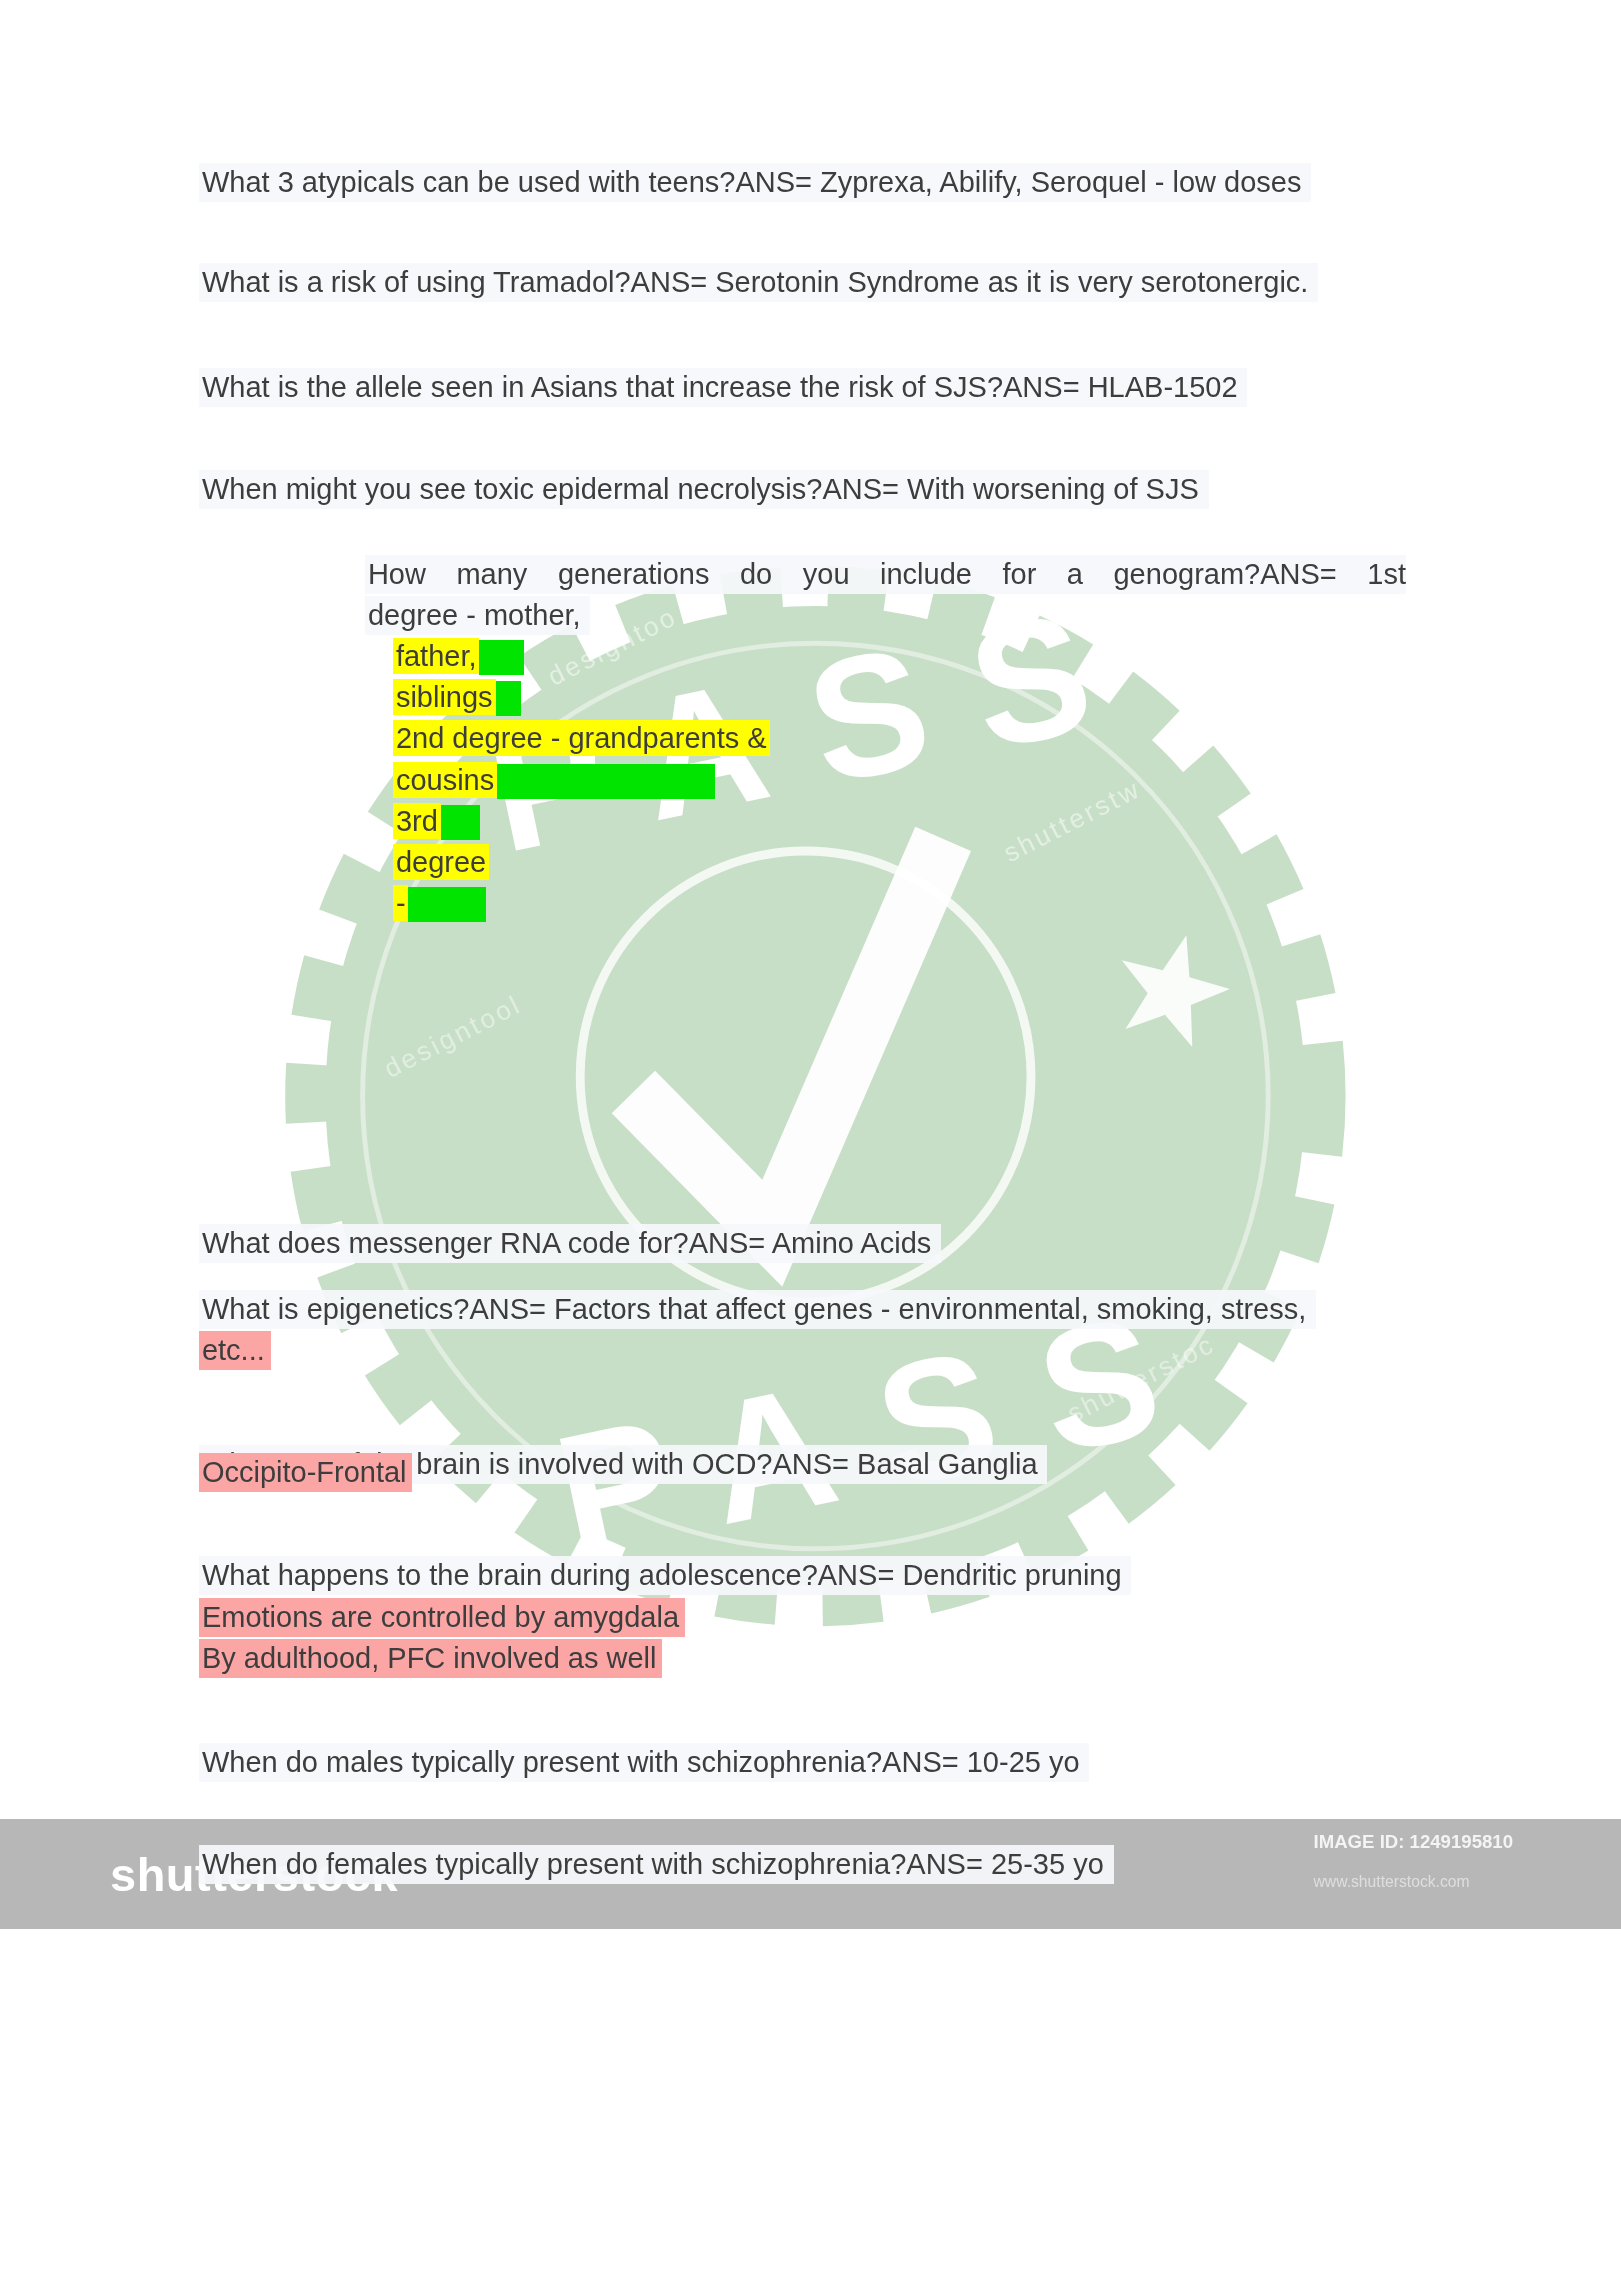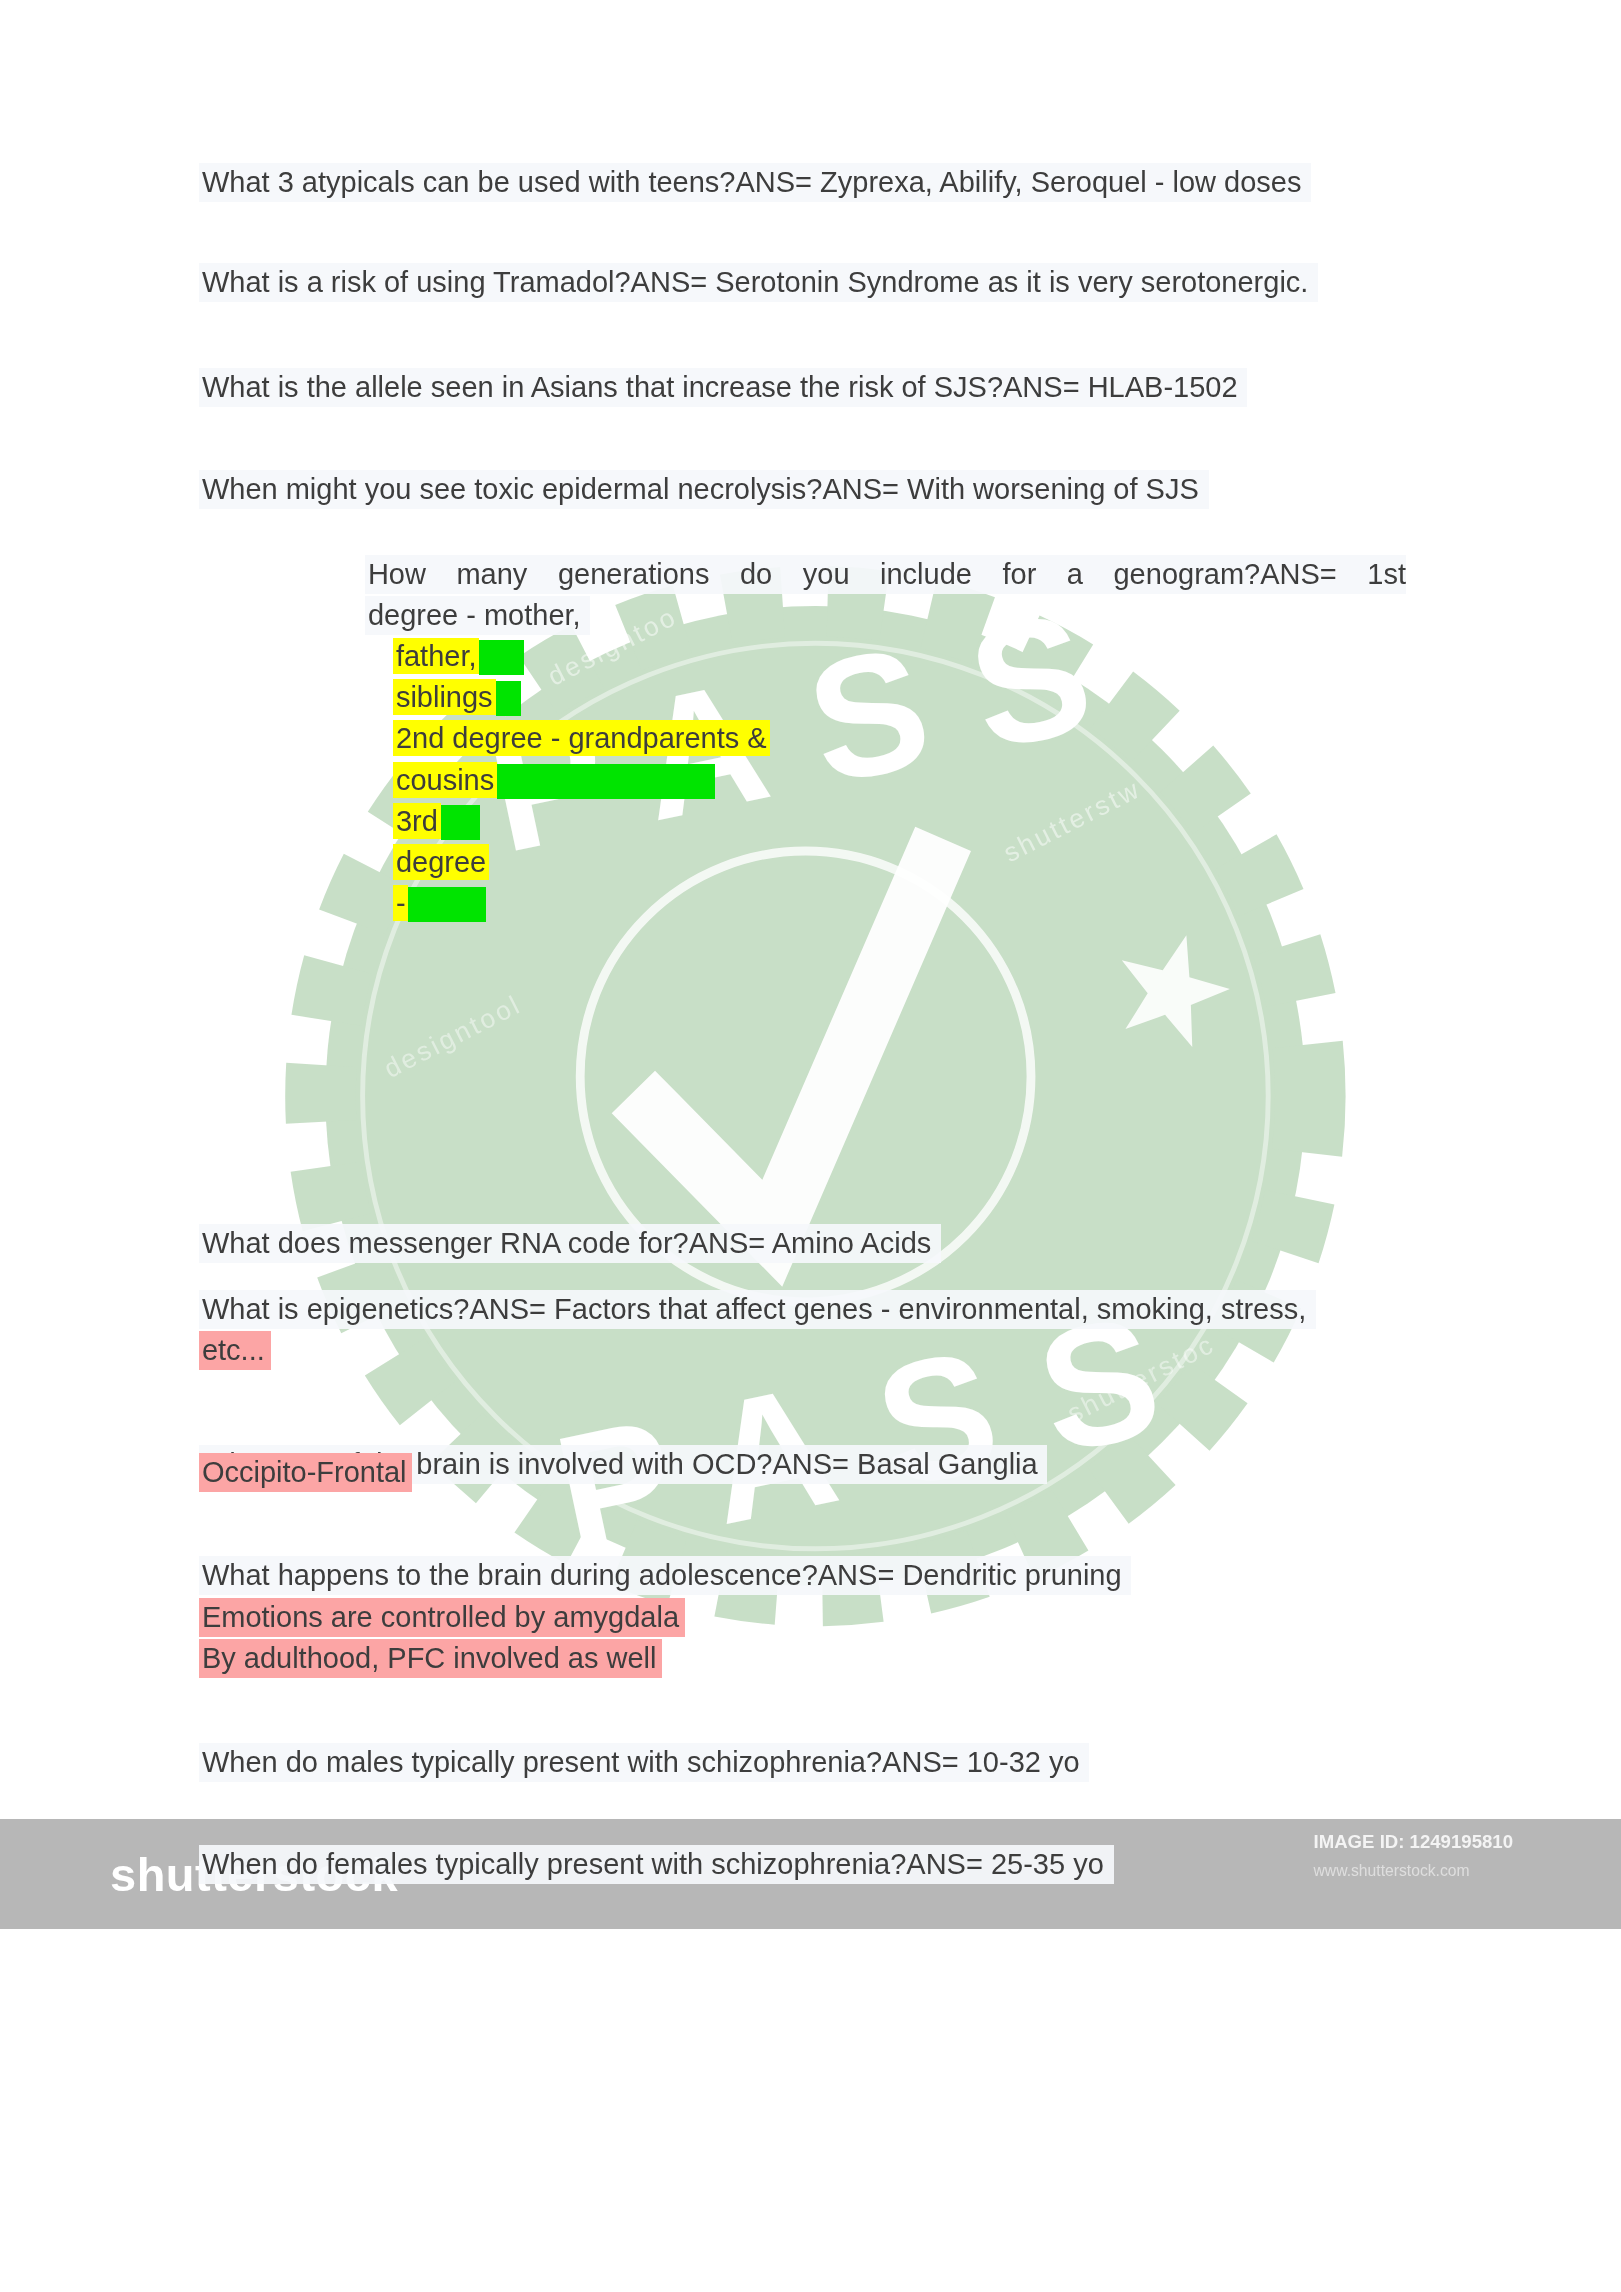--- a/index.html
+++ b/index.html
@@ -64,21 +64,21 @@
     background: #b7b7b7; z-index: 3;
   }
   .ss-logo {
     position: absolute; left: 110px; top: 50%;
     transform: translateY(-50%);
     font-size: 47px; font-weight: bold;
     color: #ffffff; letter-spacing: 0.5px;
   }
   .footer-meta { position: absolute; right: 108px; top: 12px; }
   .image-id { font-size: 18.6px; font-weight: bold; color: rgba(255,255,255,0.85); }
-  .site-url { font-size: 15.7px; color: rgba(255,255,255,0.55); margin-top: 9px; }
+  .site-url { font-size: 15.7px; color: rgba(255,255,255,0.55); margin-top: 20px; }
 
   .over-bar { z-index: 4; }
 </style>
 </head>
 <body>
 
 <div>
 
   <svg class="stamp" width="1621" height="2293" viewBox="0 0 1654 2339">
     <g opacity="0.55">
@@ -133,21 +133,21 @@
   <div class="line" style="top:1290px">What is epigenetics?ANS= Factors that affect genes - environmental, smoking, stress,</div>
   <div class="line ghl" style="top:1331px">etc...</div>
 
   <div class="line" style="top:1445px">What part of the brain is involved with OCD?ANS= Basal Ganglia</div>
   <div class="line ghl" style="top:1453px">Occipito-Frontal</div>
 
   <div class="line" style="top:1556px">What happens to the brain during adolescence?ANS= Dendritic pruning</div>
   <div class="line ghl" style="top:1598px">Emotions are controlled by amygdala</div>
   <div class="line ghl" style="top:1639px">By adulthood, PFC involved as well</div>
 
-  <div class="line" style="top:1743px">When do males typically present with schizophrenia?ANS= 10-32 yo</div>
+  <div class="line" style="top:1743px">When do males typically present with schizophrenia?ANS= 10-25 yo</div>
 
   <div class="footer">
     <div class="ss-logo">shutterstock</div>
     <div class="footer-meta">
       <div class="image-id">IMAGE ID: 1249195810</div>
       <div class="site-url">www.shutterstock.com</div>
     </div>
   </div>
 
   <div class="line over-bar" style="top:1845px">When do females typically present with schizophrenia?ANS= 25-35 yo</div>

